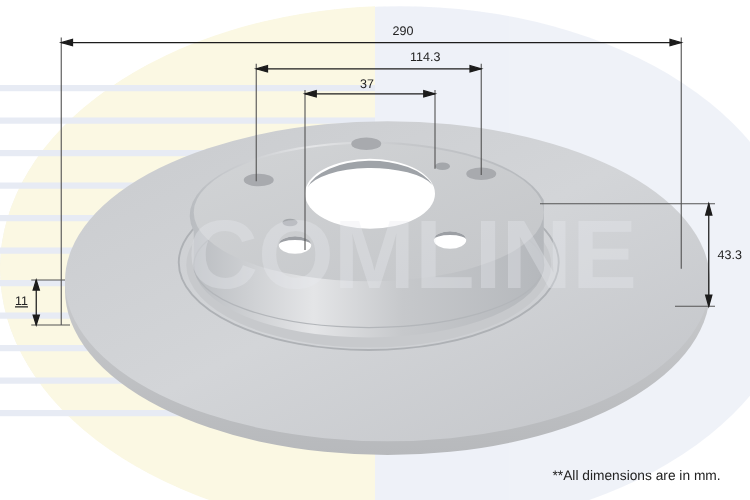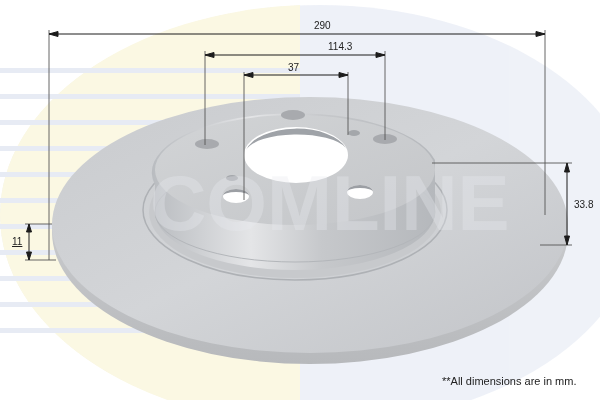--- a/index.html
+++ b/index.html
@@ -122,17 +122,17 @@
 
       <line x1="29" y1="224" x2="29" y2="260"></line>
       <polygon points="29,224 26.5,232 31.5,232"></polygon>
       <polygon points="29,260 26.5,252 31.5,252"></polygon>
     </g>
   </svg>
 
   <span class="dim-label" style="left:286px; top:20px;margin-left:28px;">290</span>
   <span class="dim-label" style="left:284px; top:41px;margin-left:44px;">114.3</span>
   <span class="dim-label" style="left:288px; top:62px;">37</span>
-  <span class="dim-label" style="left:574px; top:199px;">33.8</span>
+  <span class="dim-label" style="left:574px; top:199px;">43.3</span>
   <span class="dim-label" style="left:12px; top:236px;text-decoration:underline;">11</span>
 
   <span class="note" style="left:442px; top:375px;text-align:center;">**All dimensions are in mm.</span>
 </div>
 
 </body></html>

